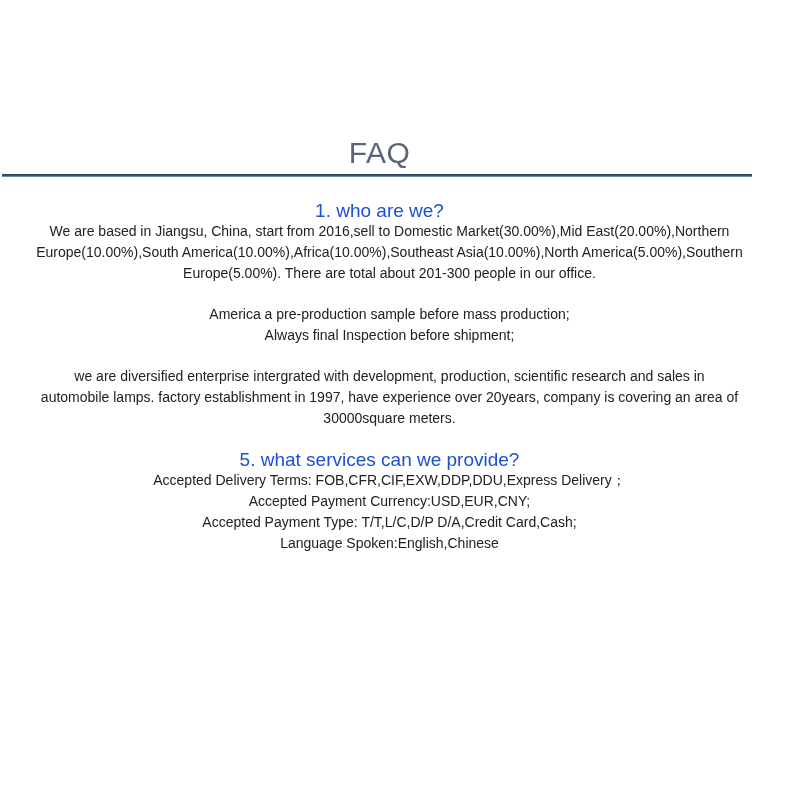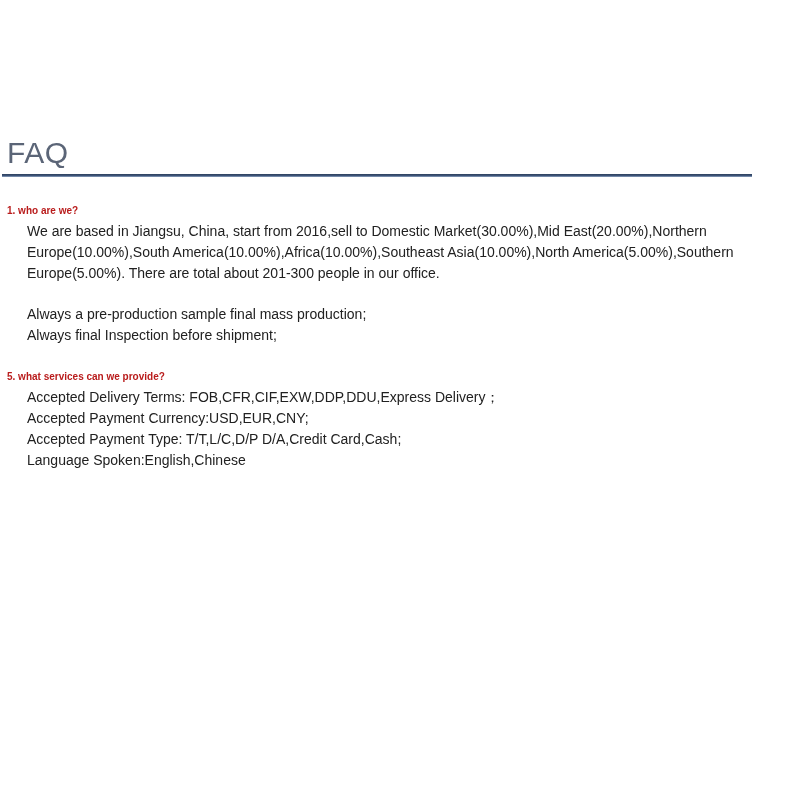--- a/index.html
+++ b/index.html
@@ -7,20 +7,21 @@
     width: 800px;
     background: #ffffff;
     font-family: "Liberation Sans", sans-serif;
   }
   .page {
     position: relative;
     width: 800px;
     height: 800px;
     background: #ffffff;
     overflow: hidden;
+    text-align: center;
   }
   .content {
     position: absolute;
     top: 137px;
     left: 7px;
     width: 745px;
   }
   .section-title {
     font-size: 30px;
     line-height: 31px;
@@ -31,24 +32,24 @@
   }
   .section-divider {
     height: 3px;
     width: calc(100% + 5px);
     margin-left: -5px;
     background: linear-gradient(to bottom, #2c3f5c 0%, #3d5478 55%, #93a7c4 100%);
     margin-bottom: 23px;
   }
   .qa-block { margin-bottom: 20px; }
   .question {
-    font-size: 10px;
+    font-size: 19px;
     line-height: 21px;
-    font-weight: 700;
-    color: #b91c1c;
+    font-weight: 400;
+    color: #1d4ed8;
   }
   .answer {
     font-size: 14px;
     line-height: 21px;
     font-weight: 400;
     color: #212121;
     white-space: pre-line;
     margin-left: 20px;
   }
 </style>
@@ -63,26 +64,29 @@
     <div class="section-divider"></div>
 
     <div class="qa-block">
       <div class="question">1. who are we?</div>
       <div class="answer">We are based in Jiangsu, China, start from 2016,sell to Domestic Market(30.00%),Mid East(20.00%),Northern
 Europe(10.00%),South America(10.00%),Africa(10.00%),Southeast Asia(10.00%),North America(5.00%),Southern
 Europe(5.00%). There are total about 201-300 people in our office.</div>
     </div>
 
     <div class="qa-block">
-      <div class="answer">Always a pre-production sample final mass production;
+      <div class="answer">America a pre-production sample before mass production;
 Always final Inspection before shipment;</div>
     </div>
 
 
     <div class="qa-block">
+      <div class="answer">we are diversified enterprise intergrated with development, production, scientific research and sales in
+automobile lamps. factory establishment in 1997, have experience over 20years, company is covering an area of
+30000square meters.</div>
     </div>
 
     <div class="qa-block">
       <div class="question">5. what services can we provide?</div>
       <div class="answer">Accepted Delivery Terms: FOB,CFR,CIF,EXW,DDP,DDU,Express Delivery；
 Accepted Payment Currency:USD,EUR,CNY;
 Accepted Payment Type: T/T,L/C,D/P D/A,Credit Card,Cash;
 Language Spoken:English,Chinese</div>
     </div>
 

